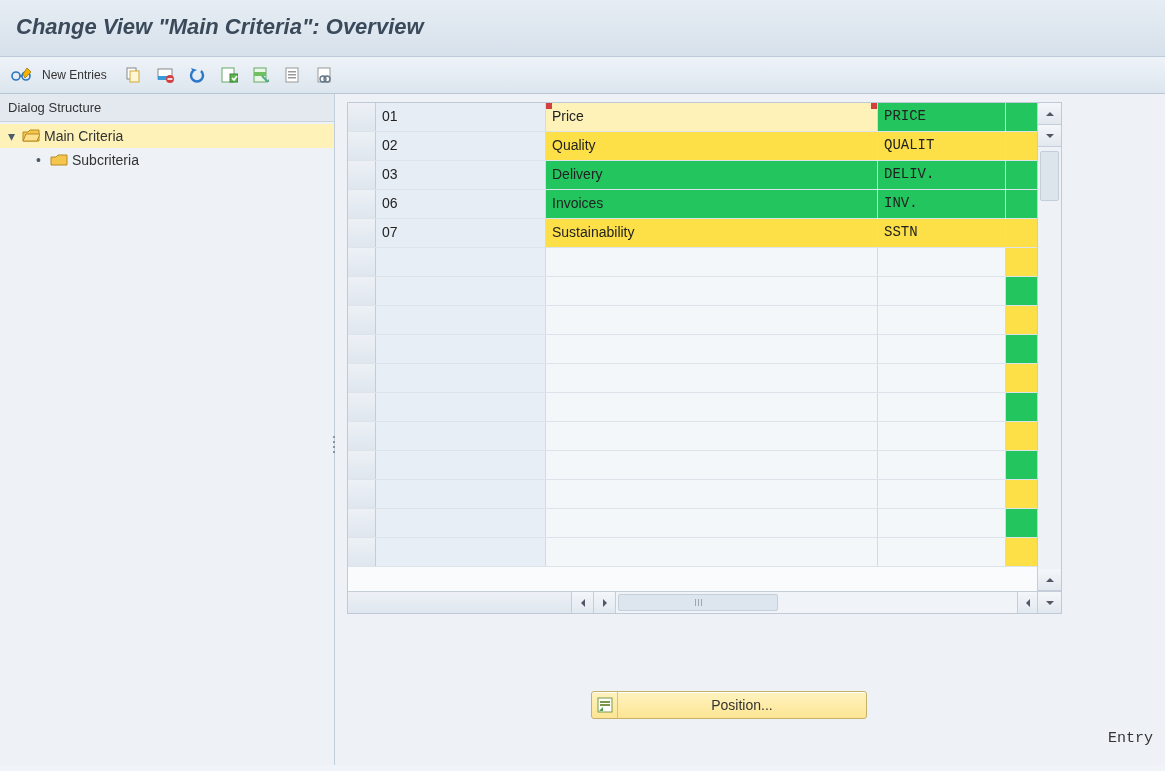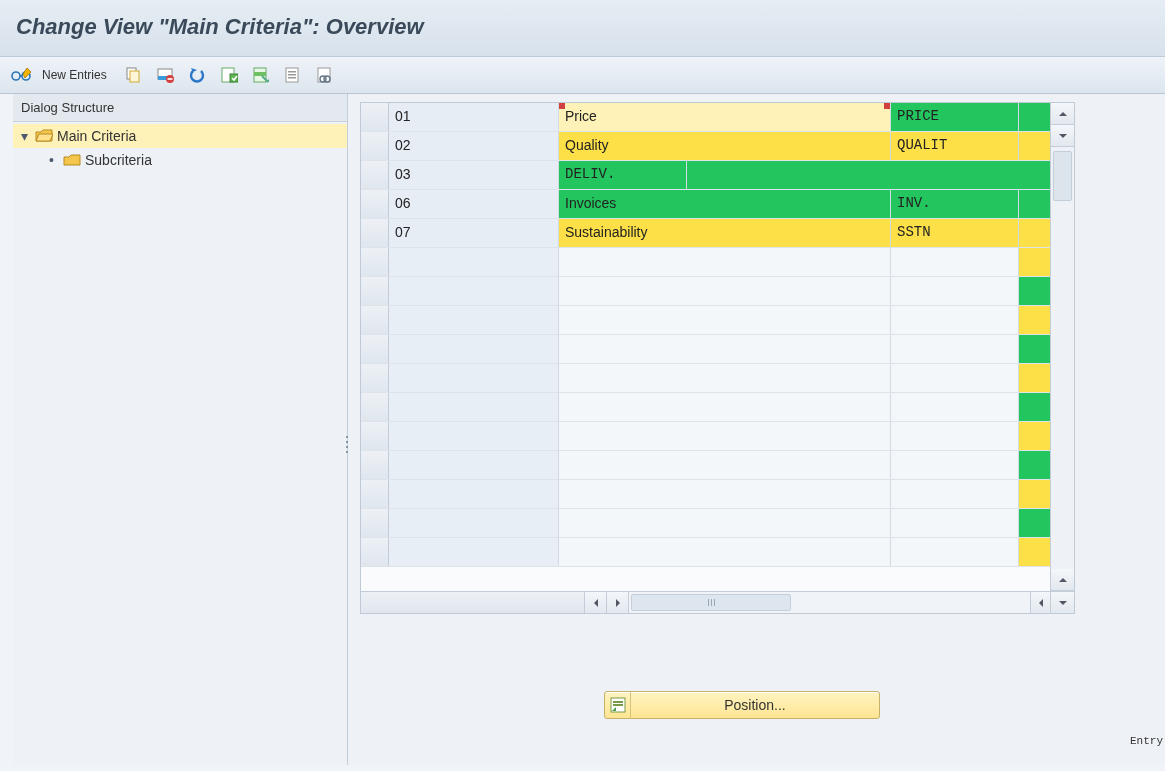--- a/index.html
+++ b/index.html
@@ -42,21 +42,20 @@
     }
     .tb-text {
       font-size: 12px;
       color: #333;
       margin-right: 6px;
       cursor: pointer;
     }
     .main-area {
       display: flex;
       height: calc(771px - 100px);
-      padding-left: 13px;
     }
     .sidebar {
       width: 335px;
       border-right: 1px solid #c2ced9;
       background: #eef2f7;
       position: relative;
     }
     .sidebar-header {
       padding: 6px 8px;
       font-size: 13px;
@@ -219,24 +218,24 @@
       box-shadow: 0 1px 0 #fff inset;
       margin-top: 45px;
     }
     .pos-btn .pi {
       width: 26px; height: 100%; display: flex; align-items: center; justify-content: center;
       border-right: 1px solid #d8c37b;
     }
     .pos-btn .pt { flex:1; text-align:center; font-size: 14px; color:#333;}
     .entry-label {
       position: absolute;
-      right: 2px;
+      right: 12px;
       bottom: 18px;
       font-family: "Courier New", monospace;
-      font-size: 11px;
+      font-size: 15px;
       color: #333;
     }
     svg { display: block; }
   </style>
 </head>
 <body>
 
 <div class="title-bar">
   <h1>Change View "Main Criteria": Overview</h1>
 </div>
@@ -347,20 +346,21 @@
           </div>
           <div class="grid-row alt">
             <div class="gc-sel"></div>
             <div class="gc-cell eval col-eval">02</div>
             <div class="gc-cell desc col-desc">Quality</div>
             <div class="gc-cell col-short">QUALIT</div>
           </div>
           <div class="grid-row">
             <div class="gc-sel"></div>
             <div class="gc-cell eval col-eval">03</div>
+            <div class="gc-cell desc col-desc">Delivery</div>
             <div class="gc-cell col-short">DELIV.</div>
           </div>
           <div class="grid-row">
             <div class="gc-sel"></div>
             <div class="gc-cell eval col-eval">06</div>
             <div class="gc-cell desc col-desc">Invoices</div>
             <div class="gc-cell col-short">INV.</div>
           </div>
           <div class="grid-row alt">
             <div class="gc-sel"></div>

